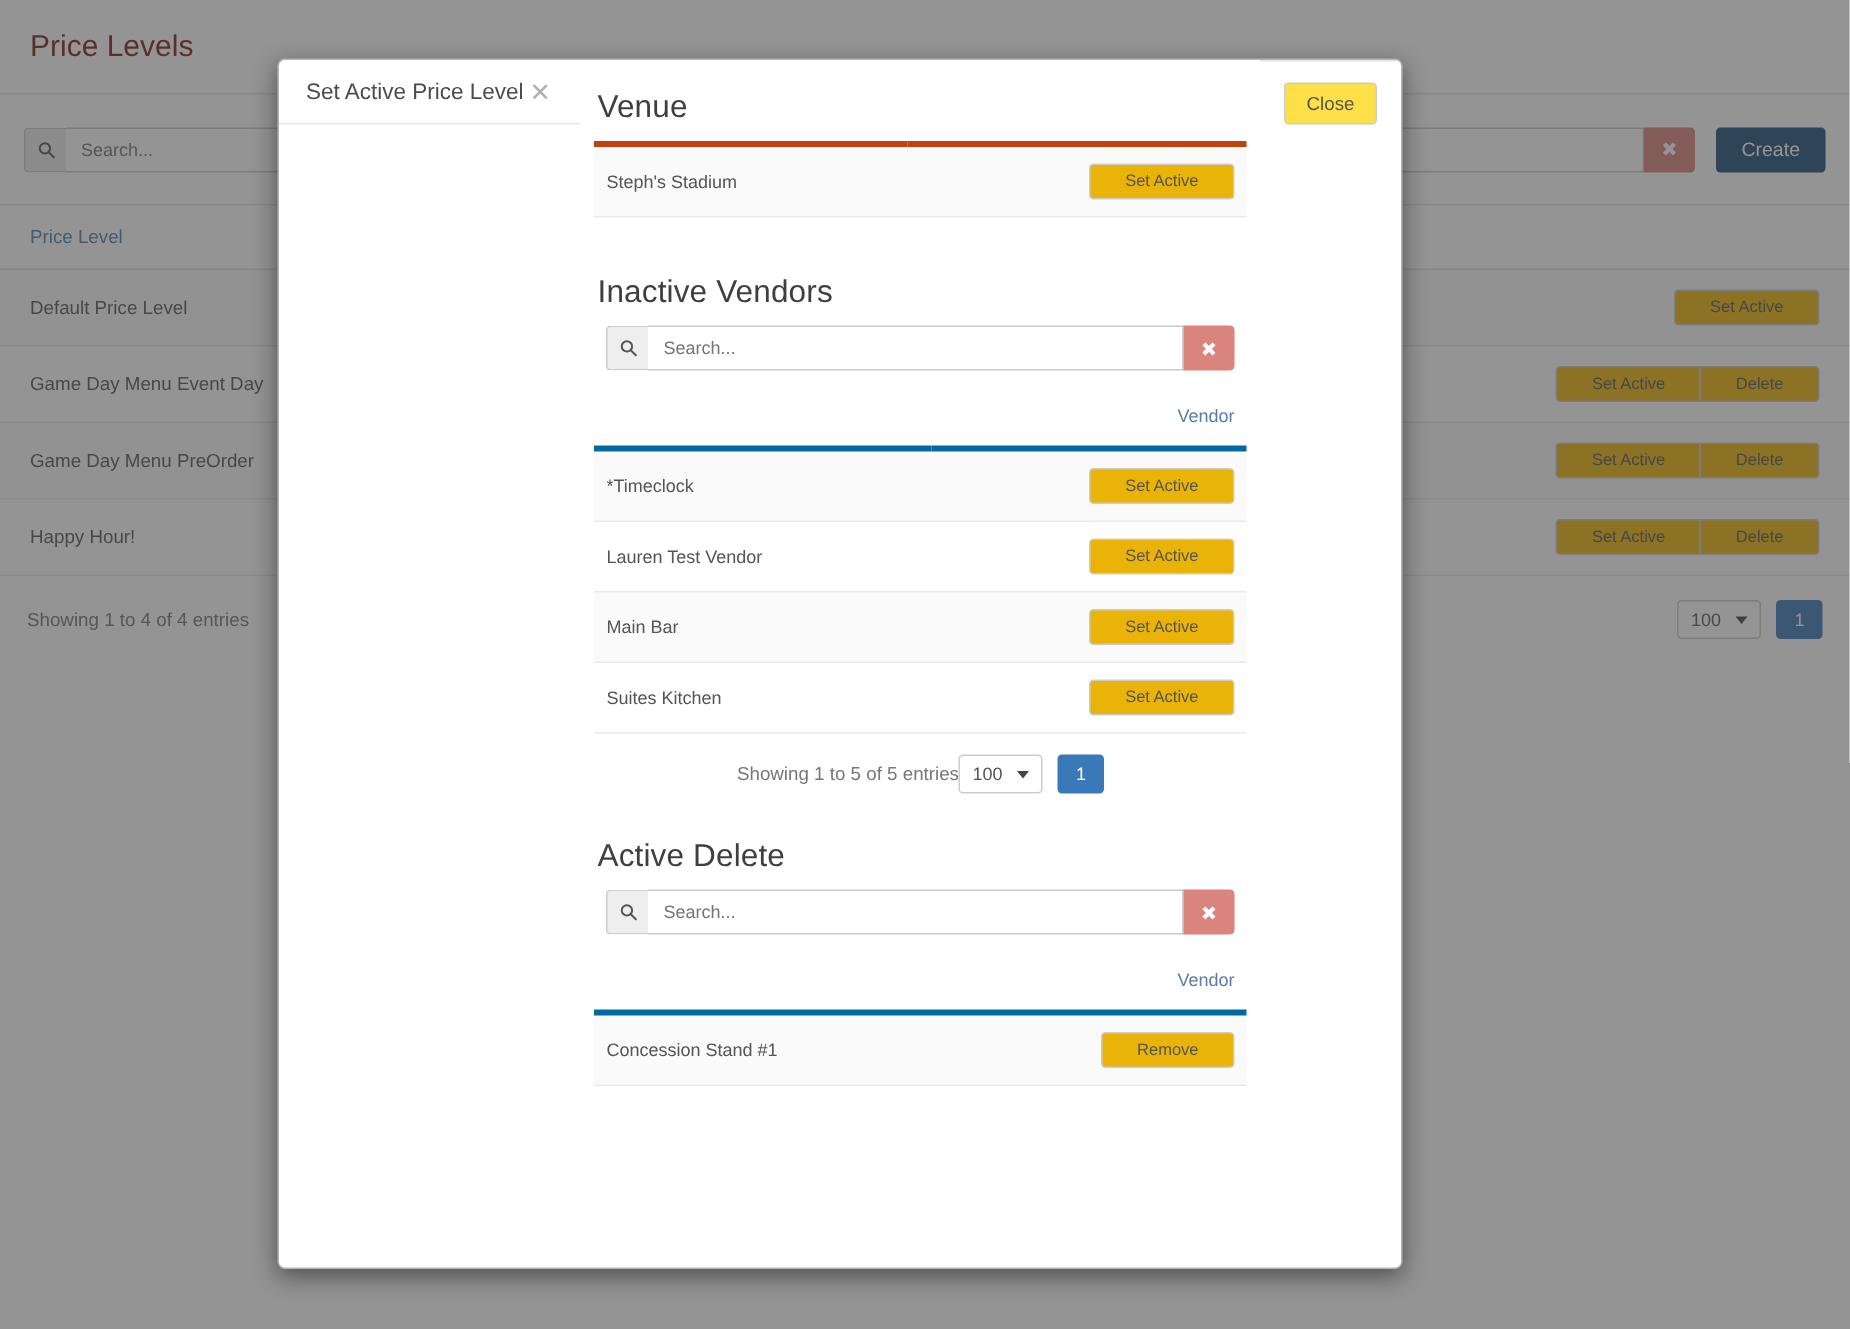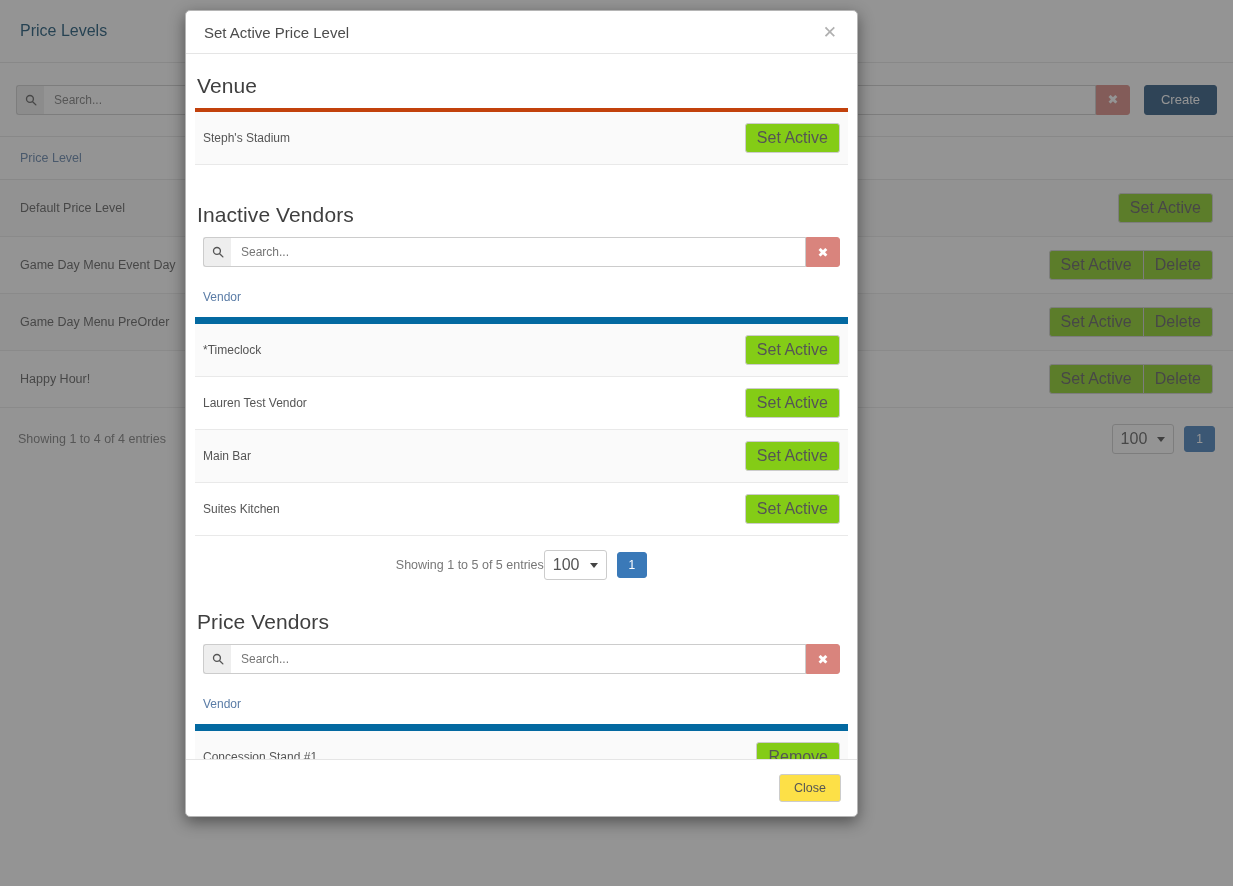--- a/index.html
+++ b/index.html
@@ -16,21 +16,21 @@
     position: absolute; inset: 0;
     background: #ffffff;
   }
   .bg-header {
     height: 63px;
     border-bottom: 1px solid #e4e4e4;
     display: flex; align-items: center;
     padding: 0 20px;
   }
   .bg-title {
-    font-size: 16px; color: #0c4a6e; font-weight: 400;
+    font-size: 20px; color: #7f1d1d; font-weight: 400;
   }
   .bg-toolbar {
     height: 74px;
     display: flex; align-items: center;
     padding: 0 16px;
     border-bottom: 1px solid #e4e4e4;
   }
   .input-group {
     display: flex; align-items: stretch; flex: 1; height: 30px;
   }
@@ -60,62 +60,62 @@
     text-align: left; font-weight: 400; font-size: 12.5px;
     color: #5a7ca6; padding: 14px 20px; border-bottom: 1px solid #e4e4e4;
   }
   .bg-table td {
     font-size: 12.5px; color: #555; padding: 13px 20px;
     border-bottom: 1px solid #e9e9e9; vertical-align: middle;
   }
   .bg-table tr:nth-child(odd) td { background: #fafafa; }
   .td-actions { text-align: right; white-space: nowrap; }
   .btn-sm {
-    display: inline-block; font-size: 16px; color: #555;
-    background: #84cc16; border: 1px solid #ccc; border-radius: 3px;
-    padding: 5px 11px; cursor: pointer; margin-left: -1px;
+    display: inline-block; font-size: 11px; color: #555;
+    background: #eab308; border: 1px solid #ccc; border-radius: 3px;
+    padding: 5px 23px; cursor: pointer; margin-left: -1px;
   }
   .btn-grp .btn-sm:first-child { border-radius: 3px 0 0 3px; }
   .btn-grp .btn-sm:last-child { border-radius: 0 3px 3px 0; }
   .btn-grp .btn-sm:only-child { border-radius: 3px; }
   .bg-footer {
     display: flex; align-items: center; justify-content: space-between;
     padding: 16px 18px;
   }
   .entries-text { font-size: 12.5px; color: #777; }
   .pager { display: flex; align-items: center; gap: 10px; }
   .len-select {
     border: 1px solid #ccc; border-radius: 3px; background: #fff;
-    font-size: 16px; color: #555; padding: 5px 8px;
+    font-size: 12px; color: #555; padding: 5px 8px;
     display: flex; align-items: center; gap: 10px; cursor: pointer;
   }
   .caret {
     width: 0; height: 0; border-left: 4px solid transparent;
     border-right: 4px solid transparent; border-top: 5px solid #444;
   }
   .page-num {
     background: #3a79b8; border: 1px solid #3a79b8; color: #fff;
     font-size: 12px; padding: 5px 11px; border-radius: 3px; cursor: pointer;
   }
 
   
   .overlay {
     position: absolute; inset: 0;
     background: rgba(60,60,60,0.55);
   }
 
   
   .modal {
-    position: absolute; left: 185px; top: 10px;
-    width: 673px; height: 807px;
+    position: absolute; left: 185px; top: 39px;
+    width: 750px; height: 807px;
     background: #ffffff;
     border: 1px solid #b5b5b5;
     border-radius: 5px;
     box-shadow: 0 5px 16px rgba(0,0,0,0.45);
-    display: flex; flex-direction: column;
+    display: flex; flex-direction: row;
     overflow: hidden;
   }
   .modal-header {
     height: 43px; flex: none;
     border-bottom: 1px solid #e5e5e5;
     display: flex; align-items: center;
     padding: 0 16px 0 18px;
   }
   .modal-title { font-size: 15px; color: #4c4c4c; flex: 1; }
   .modal-close {
@@ -124,22 +124,22 @@
   }
   .modal-body {
     flex: 1; padding: 20px 9px 0 9px; overflow: hidden;
   }
   .sec-title {
     font-size: 21px; color: #3f3f3f; font-weight: 400;
     margin: 0 0 10px 2px; letter-spacing: .1px;
   }
   .m-table { width: 100%; border-collapse: collapse; }
   .m-table th {
-    text-align: left; font-weight: 400; font-size: 12px;
-    color: #5a7ca6; padding: 13px 8px; border-bottom: 7px solid #0369a1;
+    text-align: right; font-weight: 400; font-size: 12px;
+    color: #5a7ca6; padding: 13px 8px; border-bottom: 4px solid #0369a1;
   }
   .m-table td {
     font-size: 12px; color: #555; padding: 11px 8px;
     border-bottom: 1px solid #e9e9e9; vertical-align: middle;
   }
   .m-table tr:nth-child(odd) td { background: #fafafa; }
   .m-table .td-actions { text-align: right; }
   .venue-table { border-top: 4px solid #c2410c; margin-bottom: 38px; }
   .search-row { padding: 0 8px 10px 8px; }
   .m-search .input-addon,
@@ -312,21 +312,21 @@
         <div class="len-select">
           <span>100</span>
           <span class="caret"></span>
         </div>
         <div class="page-num">1</div>
       </div>
     </div>
 
     <div class="sec-gap"></div>
 
-    <h2 class="sec-title">Price Vendors</h2>
+    <h2 class="sec-title">Active Delete</h2>
     <div class="search-row">
       <div class="input-group m-search">
         <div class="input-addon">
           <svg class="svg-ico" width="12" height="12" viewBox="0 0 16 16" fill="none" stroke="#555" stroke-width="1.8">
             <circle cx="6.6" cy="6.6" r="4.6"></circle>
               <line x1="10.2" y1="10.2" x2="14.5" y2="14.5" stroke-linecap="round"></line>
           </svg>
         </div>
         <input class="input-field" type="text" placeholder="Search..." style="">
         <div class="btn-clear">✖</div>

